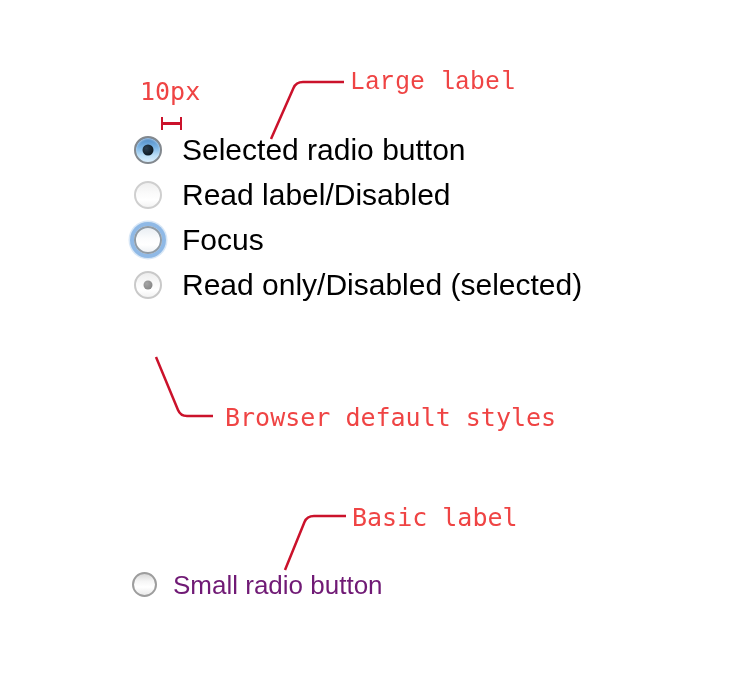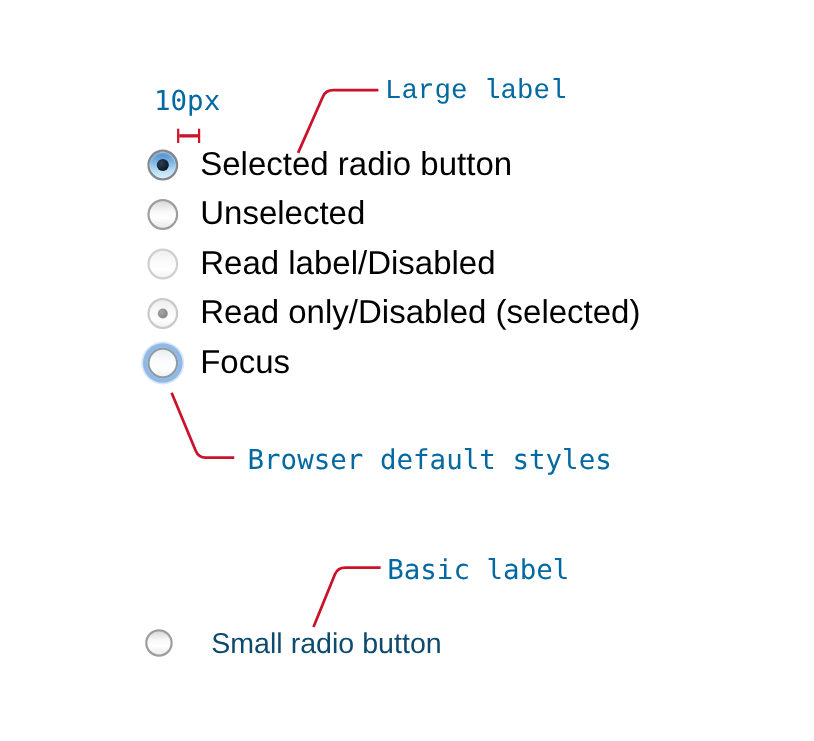--- a/index.html
+++ b/index.html
@@ -11,21 +11,21 @@
     overflow: hidden;
     font-family: "Liberation Sans", sans-serif;
   }
 
   
   .ann {
     position: absolute;
     font-family: "DejaVu Sans Mono", monospace;
     font-size: 25px;
     line-height: 1;
-    color: #0369a1;
+    color: #ef4444;
     white-space: nowrap;
   }
   .ann-10px   { left: 140px; top: 79px; }
   .ann-large  { left: 350px; top: 70px; font-family: Liberation Mono, monospace; }
   .ann-browser{ left: 225px; top: 405px; }
   .ann-basic  { left: 352px; top: 505px; }
 
   
   .measure {
     position: absolute;
@@ -77,23 +77,23 @@
   }
   .small-row {
     position: absolute;
     left: 132px;
     top: 572px;
     display: flex;
     align-items: center;
     height: 25px;
   }
   .small-label {
-    margin-left: 35px;
+    margin-left: 16px;
     font-size: 26px;
-    color: #0c4a6e;
+    color: #701a75;
     line-height: 1;
     white-space: nowrap;
   }
 
   
   .radio {
     position: relative;
     box-sizing: border-box;
     border-radius: 50%;
     flex-shrink: 0;
@@ -163,38 +163,34 @@
     <path d="M346 516 L314 516 Q307 516 304.5 522 L285 570" stroke="#cb122b"></path>
   </svg>
 
   <div class="large-list">
 
     <div class="row">
       <span class="radio r28 state-selected"></span>
       <span class="big-label">Selected radio button</span>
     </div>
 
-    <div class="row">
-      <span class="radio r28 state-unselected"></span>
-      <span class="big-label">Unselected</span>
-    </div>
 
     <div class="row">
       <span class="radio r28 state-disabled"></span>
       <span class="big-label">Read label/Disabled</span>
     </div>
 
     <div class="row">
-      <span class="radio r28 state-disabled-selected"></span>
-      <span class="big-label">Read only/Disabled (selected)</span>
+      <span class="radio r28 state-focus"></span>
+      <span class="big-label">Focus</span>
     </div>
 
     <div class="row">
-      <span class="radio r28 state-focus"></span>
-      <span class="big-label">Focus</span>
+      <span class="radio r28 state-disabled-selected"></span>
+      <span class="big-label">Read only/Disabled (selected)</span>
     </div>
 
   </div>
 
   <div class="small-row">
     <span class="radio r25 state-unselected"></span>
     <span class="small-label">Small radio button</span>
   </div>
 
 </div>

